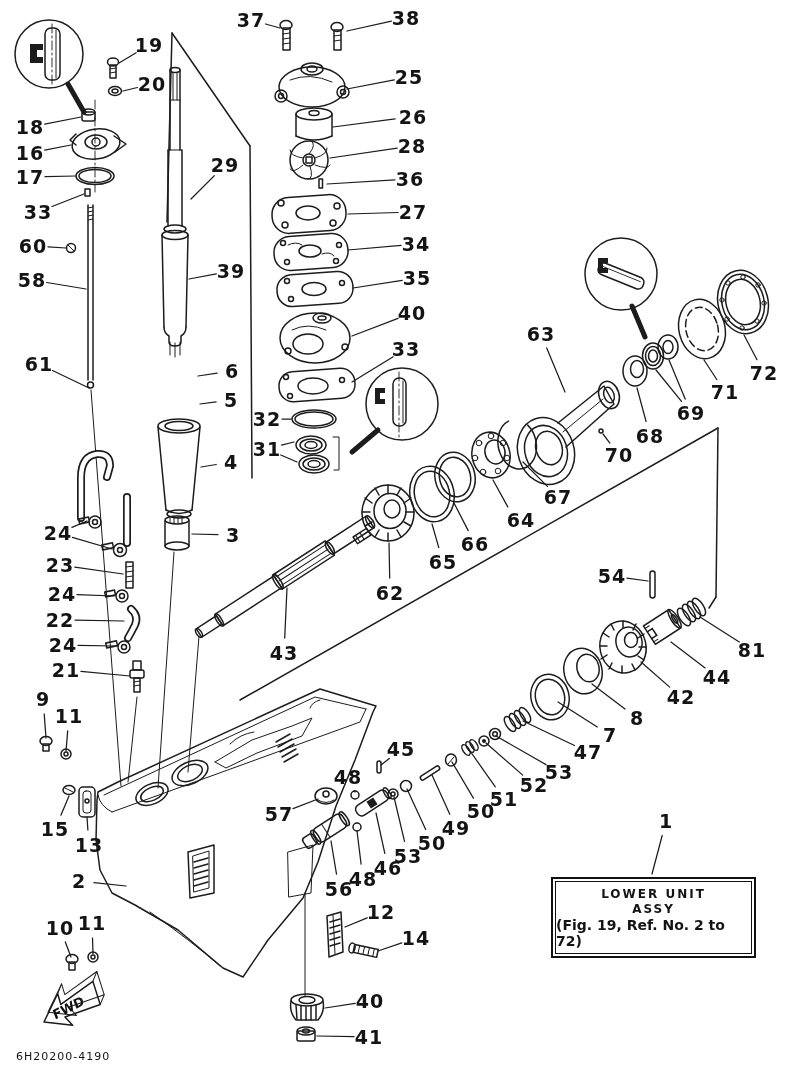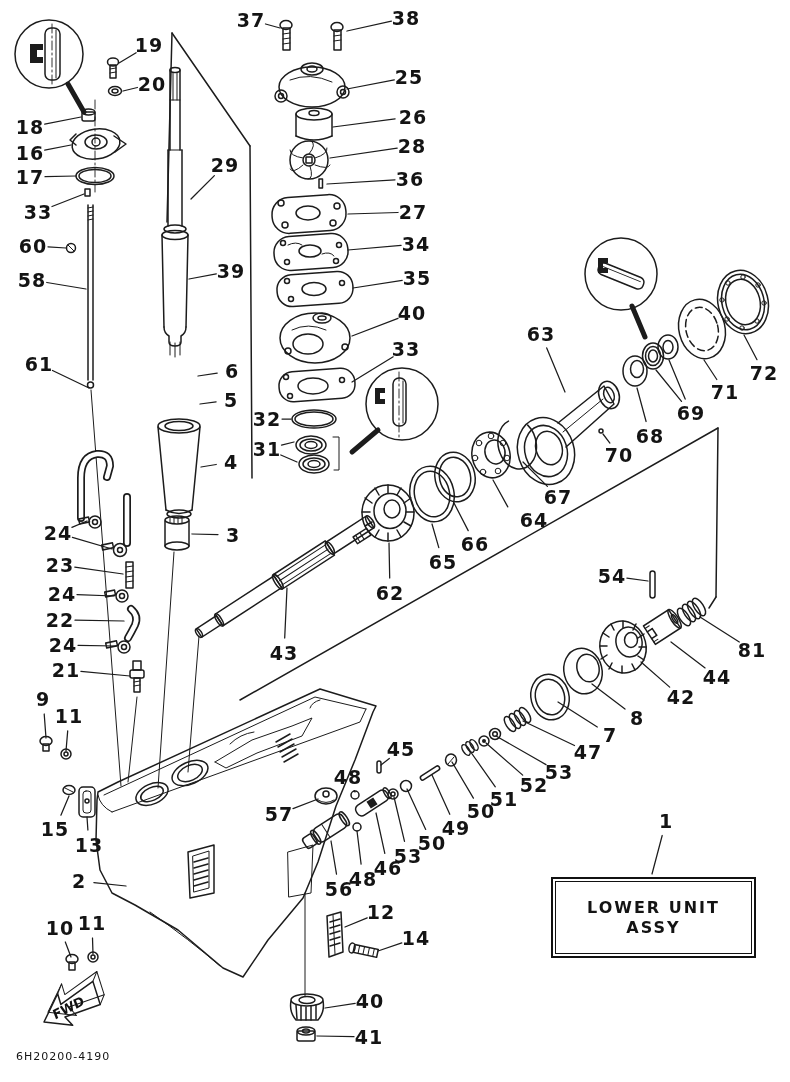--- a/index.html
+++ b/index.html
@@ -14,21 +14,21 @@
   svg .tube{stroke-width:8;}
   svg .tubecore{stroke:#ffffff;stroke-width:4.6;}
   svg .leader{stroke-width:1.25;}
   svg text{stroke:none;fill:#111;font-family:"DejaVu Sans",sans-serif;}
   .callout{position:absolute;transform:translate(-50%,-50%);font-weight:bold;
            font-size:19px;letter-spacing:1px;white-space:nowrap;line-height:1;}
   .asm-box{position:absolute;left:551px;top:877px;width:205px;height:81px;
            border:2px solid #111;padding:2px;box-sizing:border-box;background:#fff;}
   .asm-box-inner{border:1.5px solid #111;width:100%;height:100%;box-sizing:border-box;
            display:flex;flex-direction:column;justify-content:center;align-items:center;gap:1px;}
-  .asm-line1,.asm-line2{font-weight:bold;font-size:16px;letter-spacing:2px;}
+  .asm-line1,.asm-line2{font-weight:bold;font-size:12px;letter-spacing:2px;}
   .asm-line3{font-weight:bold;font-size:14px;letter-spacing:0;}
   .figure-code{position:absolute;left:16px;top:1050px;font-size:11px;letter-spacing:1px;}
 </style>
 </head>
 <body>
 
 <div class="stage">
 
 <svg width="790" height="1082" viewBox="0 0 790 1082">
 
@@ -687,33 +687,34 @@
       <div class="callout" style="left: 612px; top: 576px;">54</div>
       <div class="callout" style="left: 752px; top: 650px;">81</div>
       <div class="callout" style="left: 339px; top: 889px;">56</div>
       <div class="callout" style="left: 279px; top: 814px;">57</div>
       <div class="callout" style="left: 32px; top: 280px;">58</div>
       <div class="callout" style="left: 38px; top: 212px;">33</div>
       <div class="callout" style="left: 33px; top: 246px;">60</div>
       <div class="callout" style="left: 39px; top: 364px;">61</div>
       <div class="callout" style="left: 390px; top: 593px;">62</div>
       <div class="callout" style="left: 541px; top: 334px;">63</div>
-      <div class="callout" style="left: 534px; top: 520px;">64</div>
+      <div class="callout" style="left: 521px; top: 520px;">64</div>
       <div class="callout" style="left: 443px; top: 562px;">65</div>
       <div class="callout" style="left: 475px; top: 544px;">66</div>
       <div class="callout" style="left: 558px; top: 497px;">67</div>
       <div class="callout" style="left: 650px; top: 436px;">68</div>
       <div class="callout" style="left: 691px; top: 413px;">69</div>
       <div class="callout" style="left: 619px; top: 455px;">70</div>
       <div class="callout" style="left: 725px; top: 392px;">71</div>
       <div class="callout" style="left: 764px; top: 373px;">72</div>
     </div>
 
 <div class="asm-box">
   <div class="asm-box-inner">
     <div class="asm-line1">LOWER UNIT</div>
     <div class="asm-line2">ASSY</div>
+    <div class="asm-line3">(Fig. 19, Ref. No. 2 to 72)</div>
   </div>
 </div>
 
 <div class="figure-code">6H20200-4190</div>
 
 </div>
 
 </body></html>

